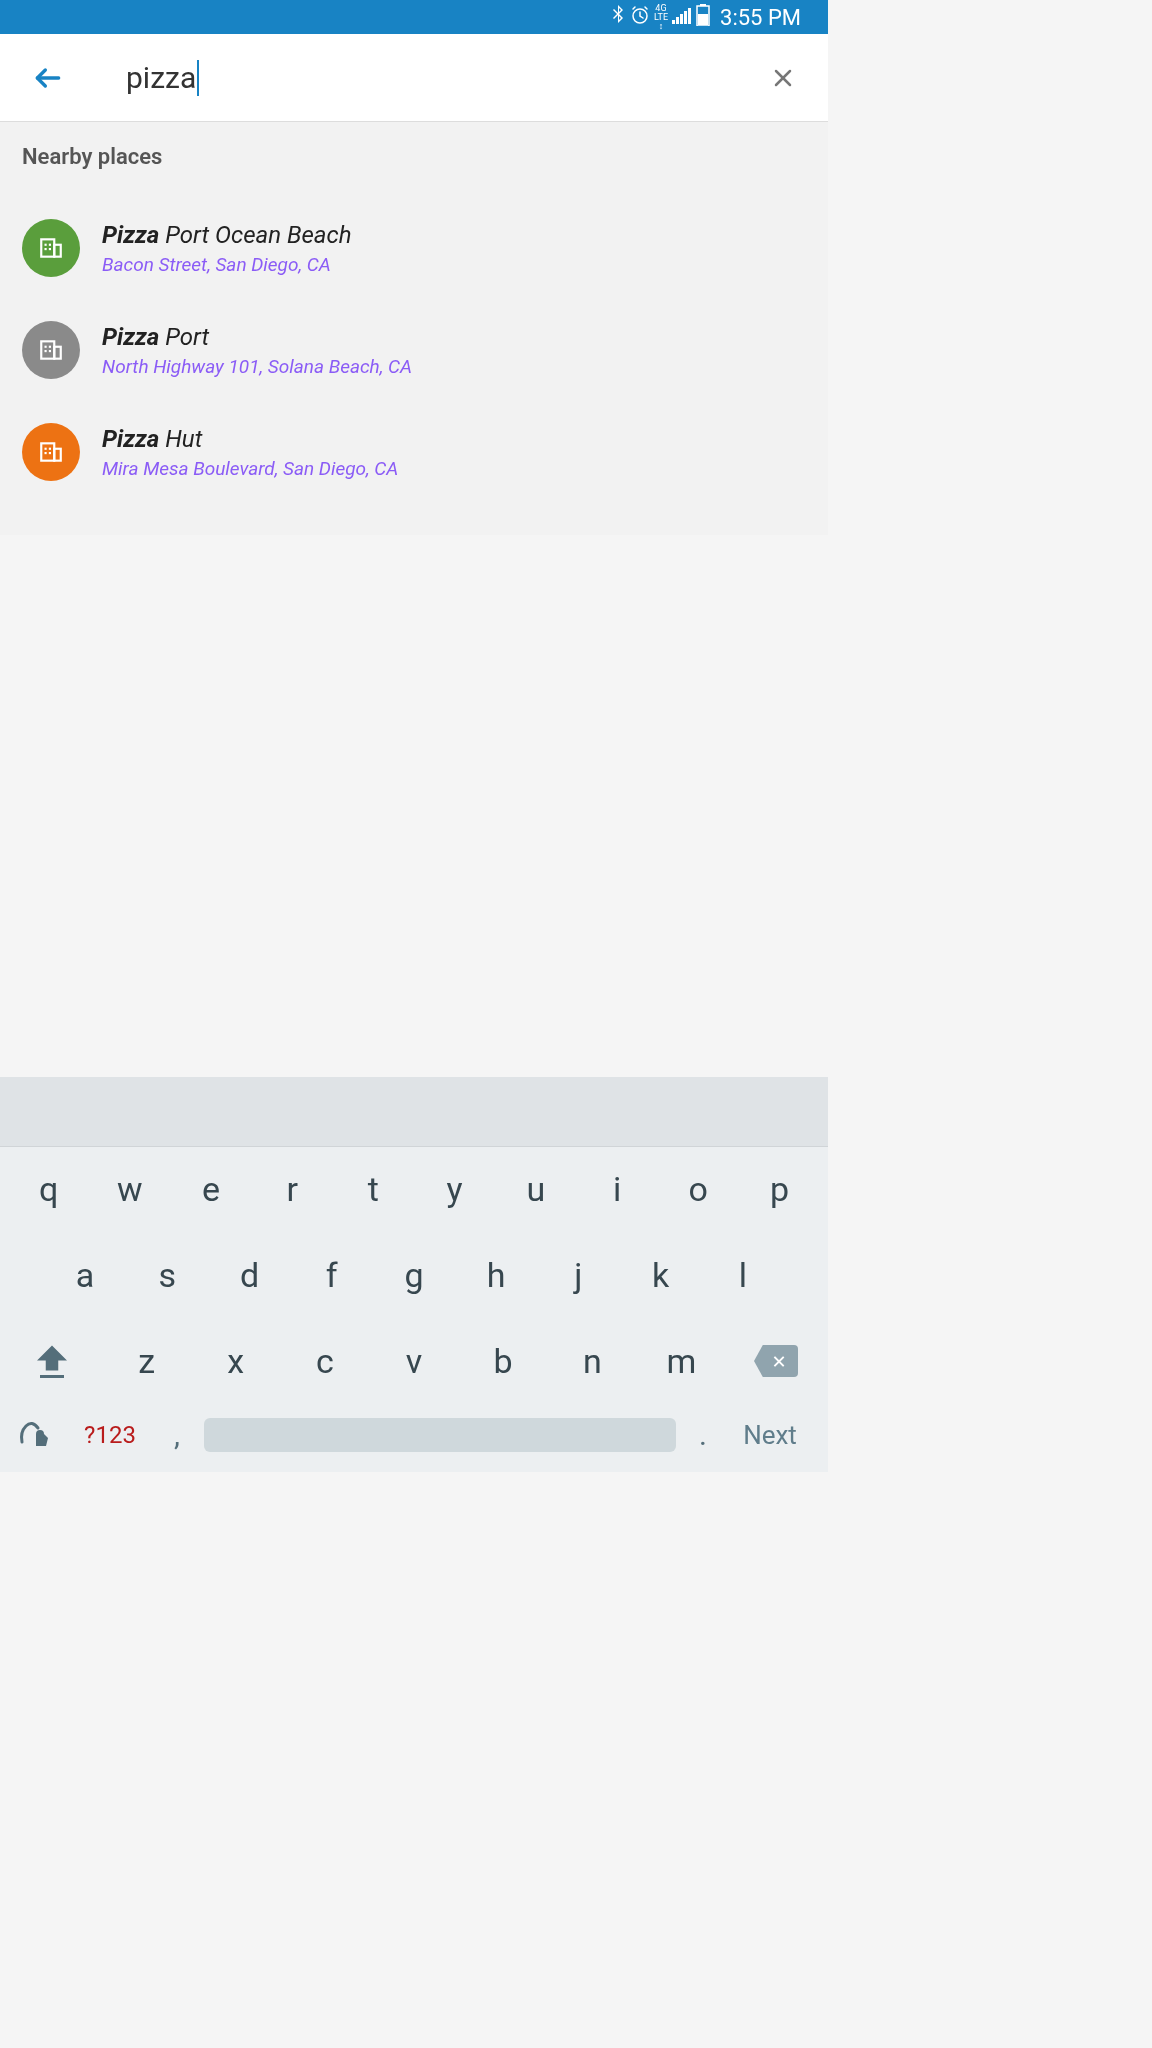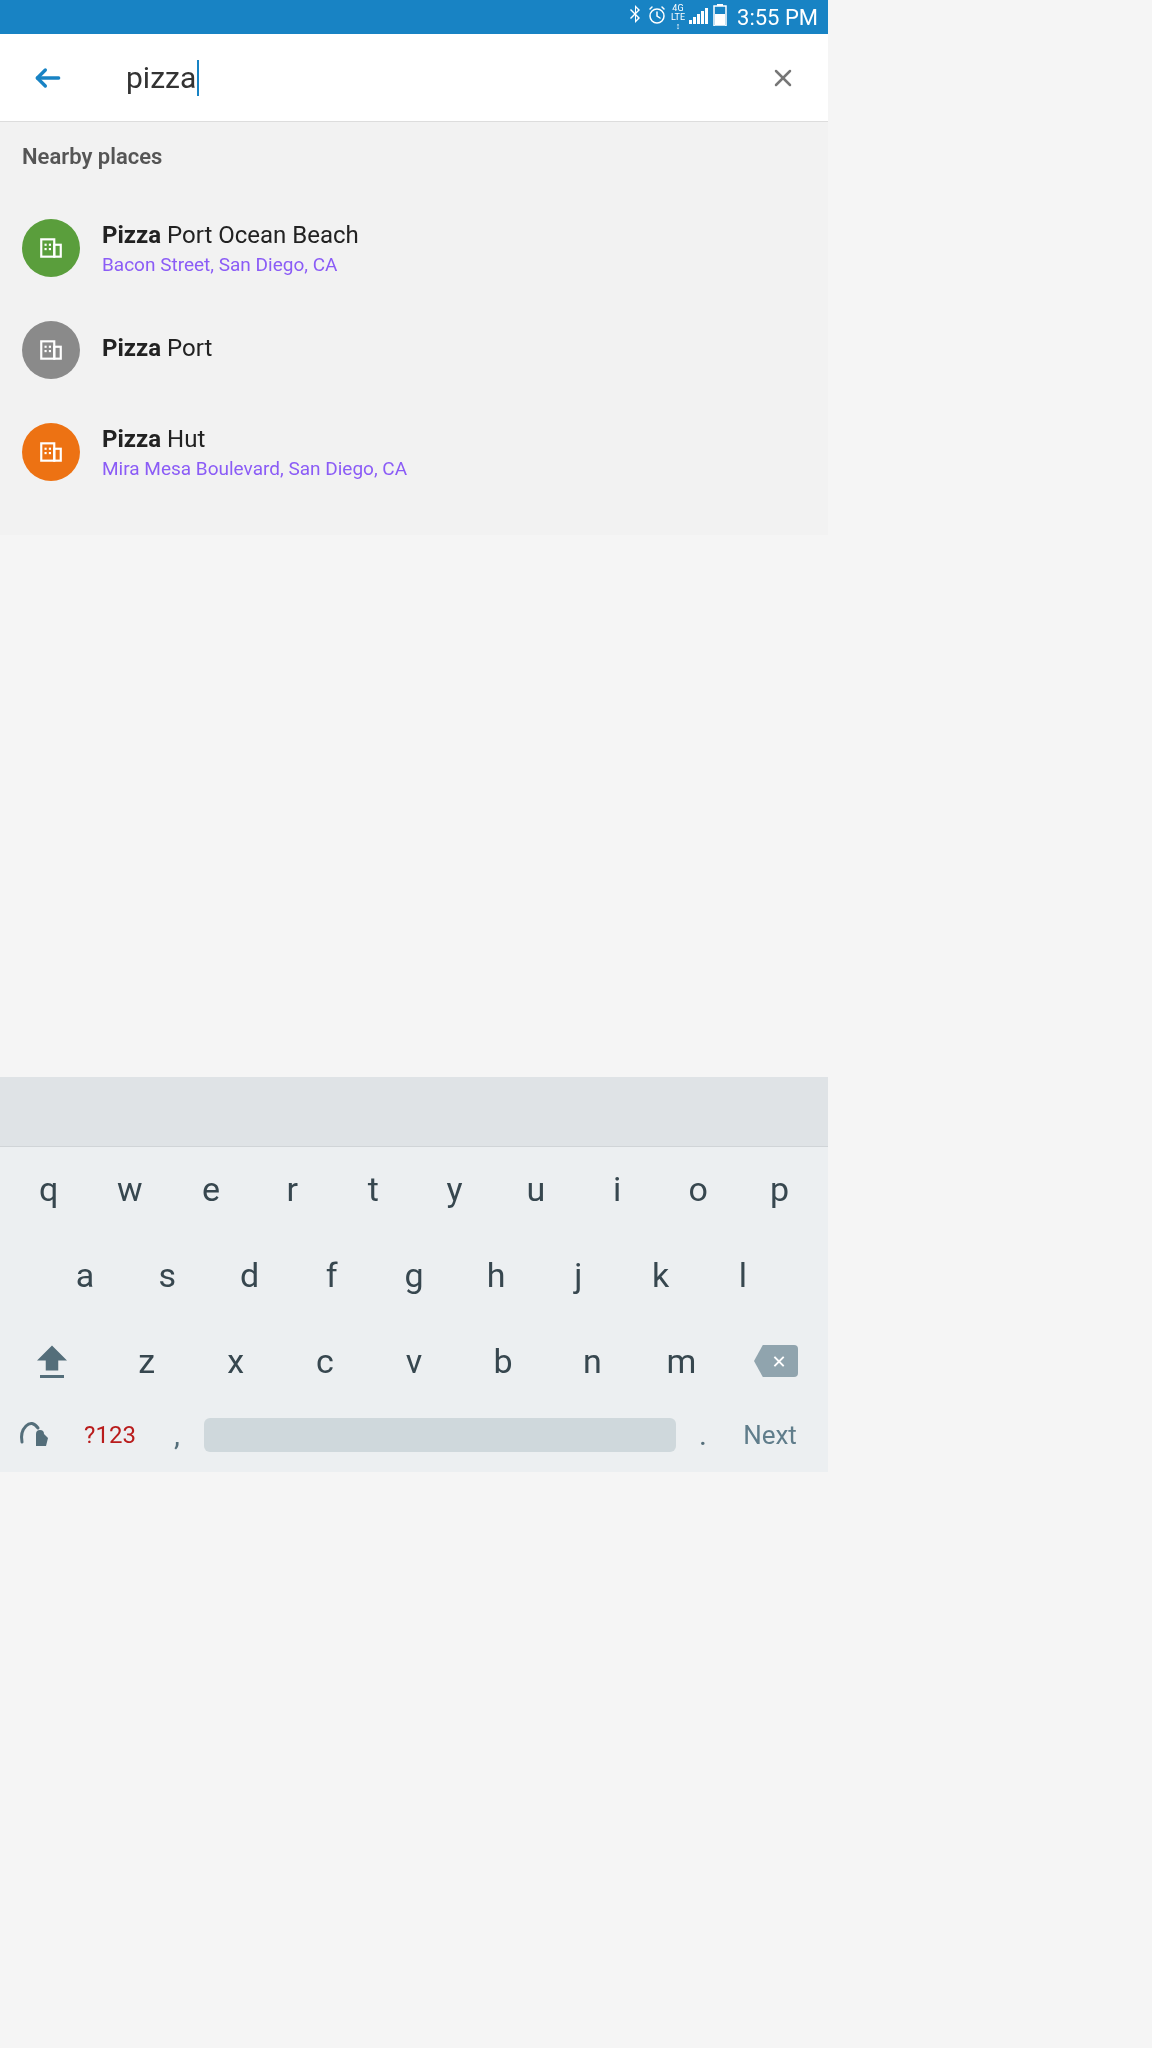--- a/index.html
+++ b/index.html
@@ -10,21 +10,21 @@
       background: #f5f5f5;
       overflow: hidden;
       position: relative;
     }
     .status-bar {
       height: 34px;
       background: #1883c4;
       display: flex;
       justify-content: flex-end;
       align-items: center;
-      padding-right: 10px;
+      padding-right: 27px;
       gap: 6px;
       color: white;
       font-size: 20px;
     }
     .status-bar .status-time {
       font-size: 22px;
       margin-left: 4px;
     }
     .status-icons {
       display: flex;
@@ -81,20 +81,21 @@
       font-size: 22px;
       font-weight: 600;
       color: #555;
       margin-bottom: 38px;
     }
     .place-item {
       display: flex;
       align-items: center;
       padding: 12px 0;
       margin-bottom: 20px;
+      font-style: italic;
     }
     .place-icon {
       width: 58px;
       height: 58px;
       border-radius: 50%;
       display: flex;
       align-items: center;
       justify-content: center;
       margin-right: 22px;
       flex-shrink: 0;
@@ -310,20 +311,21 @@
           <rect x="3" y="4" width="12" height="16" fill="none" stroke="white" stroke-width="2"></rect>
           <rect x="15" y="9" width="6" height="11" fill="none" stroke="white" stroke-width="2"></rect>
           <rect x="6" y="8" width="2" height="2"></rect>
           <rect x="10" y="8" width="2" height="2"></rect>
           <rect x="6" y="12" width="2" height="2"></rect>
           <rect x="10" y="12" width="2" height="2"></rect>
         </svg>
     </div>
     <div class="place-text">
       <div class="place-name"><span class="bold">Pizza</span><span> Port</span></div>
+      <div class="place-address">North Highway 101, Solana Beach, CA</div>
     </div>
   </div>
 
   <div class="place-item">
     <div class="place-icon icon-orange">
       <svg class="building-svg" viewBox="0 0 24 24" fill="white">
           <rect x="3" y="4" width="12" height="16" fill="none" stroke="white" stroke-width="2"></rect>
           <rect x="15" y="9" width="6" height="11" fill="none" stroke="white" stroke-width="2"></rect>
           <rect x="6" y="8" width="2" height="2"></rect>
           <rect x="10" y="8" width="2" height="2"></rect>

